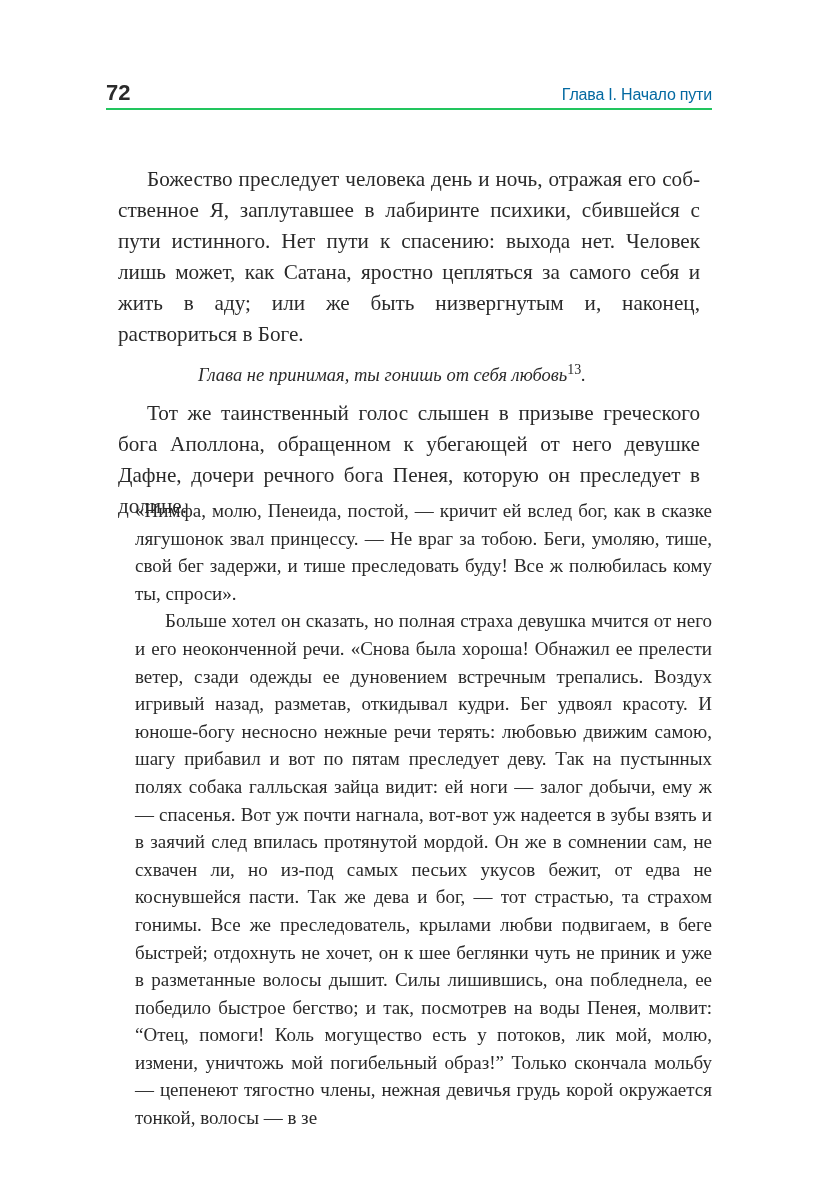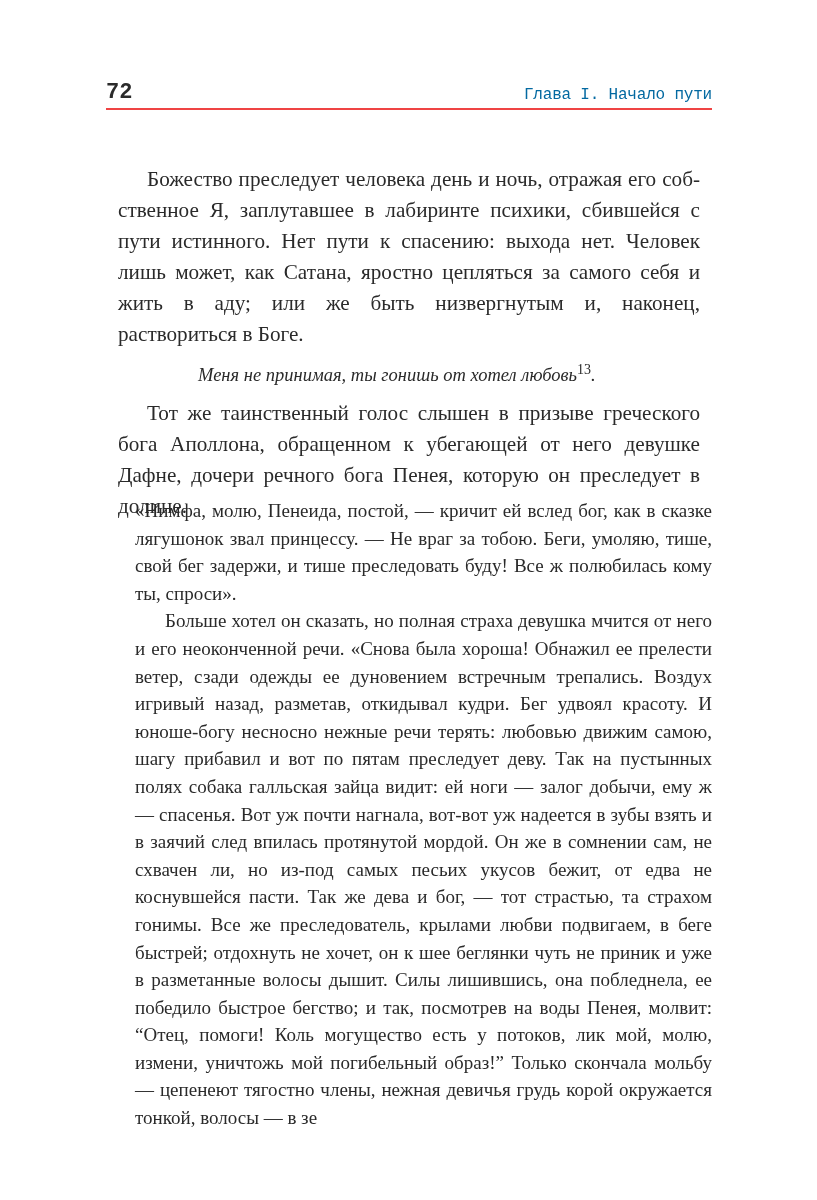--- a/index.html
+++ b/index.html
@@ -13,22 +13,22 @@
       position: relative;
       overflow: hidden;
       color: #2a2a2a;
     }
     .running-head {
       position: absolute;
       left: 106px;
       top: 80px;
       width: 606px;
       height: 28px;
-      border-bottom: 2px solid #ef4444;
-      font-family: Liberation Mono, monospace;
+      border-bottom: 2px solid #22c55e;
+      font-family: Liberation Sans, sans-serif;
     }
     .page-number {
       position: absolute;
       left: 0;
       top: 0;
       font-size: 22px;
       font-weight: bold;
       color: #2b2b2b;
       line-height: 26px;
     }
@@ -99,21 +99,21 @@
 <body>
 
 <div class="running-head">
   <span class="page-number">72</span>
   <span class="chapter-title">Глава I. Начало пути</span>
 </div>
 
 <div class="body-text">
   <p>Божество преследует человека день и ночь, отражая его соб­ственное Я, заплутавшее в лабиринте психики, сбившейся с пути истинного. Нет пути к спасению: выхода нет. Человек лишь мо­жет, как Сатана, яростно цепляться за самого себя и жить в аду; или же быть низвергнутым и, наконец, раствориться в Боге.</p>
   <div class="verse">
-    <span class="line"><span>Меня не принимая, ты гонишь от хотел любовь</span><sup>13</sup><span>.</span></span>
+    <span class="line"><span>Глава не принимая, ты гонишь от себя любовь</span><sup>13</sup><span>.</span></span>
   </div>
   <p class="p2">Тот же таинственный голос слышен в призыве греческого бо­га Аполлона, обращенном к убегающей от него девушке Дафне, дочери речного бога Пенея, которую он преследует в долине.</p>
 </div>
 
 <div class="quote-block">
   <p>«Нимфа, молю, Пенеида, постой, — кричит ей вслед бог, как в сказке лягушонок звал принцессу. — Не враг за тобою. Беги, умоляю, тише, свой бег задержи, и тише преследовать буду! Все ж полюбилась кому ты, спроси».</p>
   <p class="indent">Больше хотел он сказать, но полная страха девушка мчится от него и его неоконченной речи. «Снова была хороша! Обна­жил ее прелести ветер, сзади одежды ее дуновением встречным трепались. Воздух игривый назад, разметав, откидывал кудри. Бег удвоял красоту. И юноше-богу несносно нежные речи те­рять: любовью движим самою, шагу прибавил и вот по пятам преследует деву. Так на пустынных полях собака галльская зайца видит: ей ноги — залог добычи, ему ж — спасенья. Вот уж почти нагнала, вот-вот уж надеется в зубы взять и в заячий след впилась протянутой мордой. Он же в сомнении сам, не схвачен ли, но из-под самых песьих укусов бежит, от едва не коснувшейся пасти. Так же дева и бог, — тот страстью, та стра­хом гонимы. Все же преследователь, крылами любви подвигаем, в беге быстрей; отдохнуть не хочет, он к шее беглянки чуть не приник и уже в разметанные волосы дышит. Силы лишившись, она побледнела, ее победило быстрое бегство; и так, посмотрев на воды Пенея, молвит: “Отец, помоги! Коль могущество есть у потоков, лик мой, молю, измени, уничтожь мой погибельный образ!” Только скончала мольбу — цепенеют тягостно члены, нежная девичья грудь корой окружается тонкой, волосы — в зе­</p>
 </div>
 
 </body></html>

